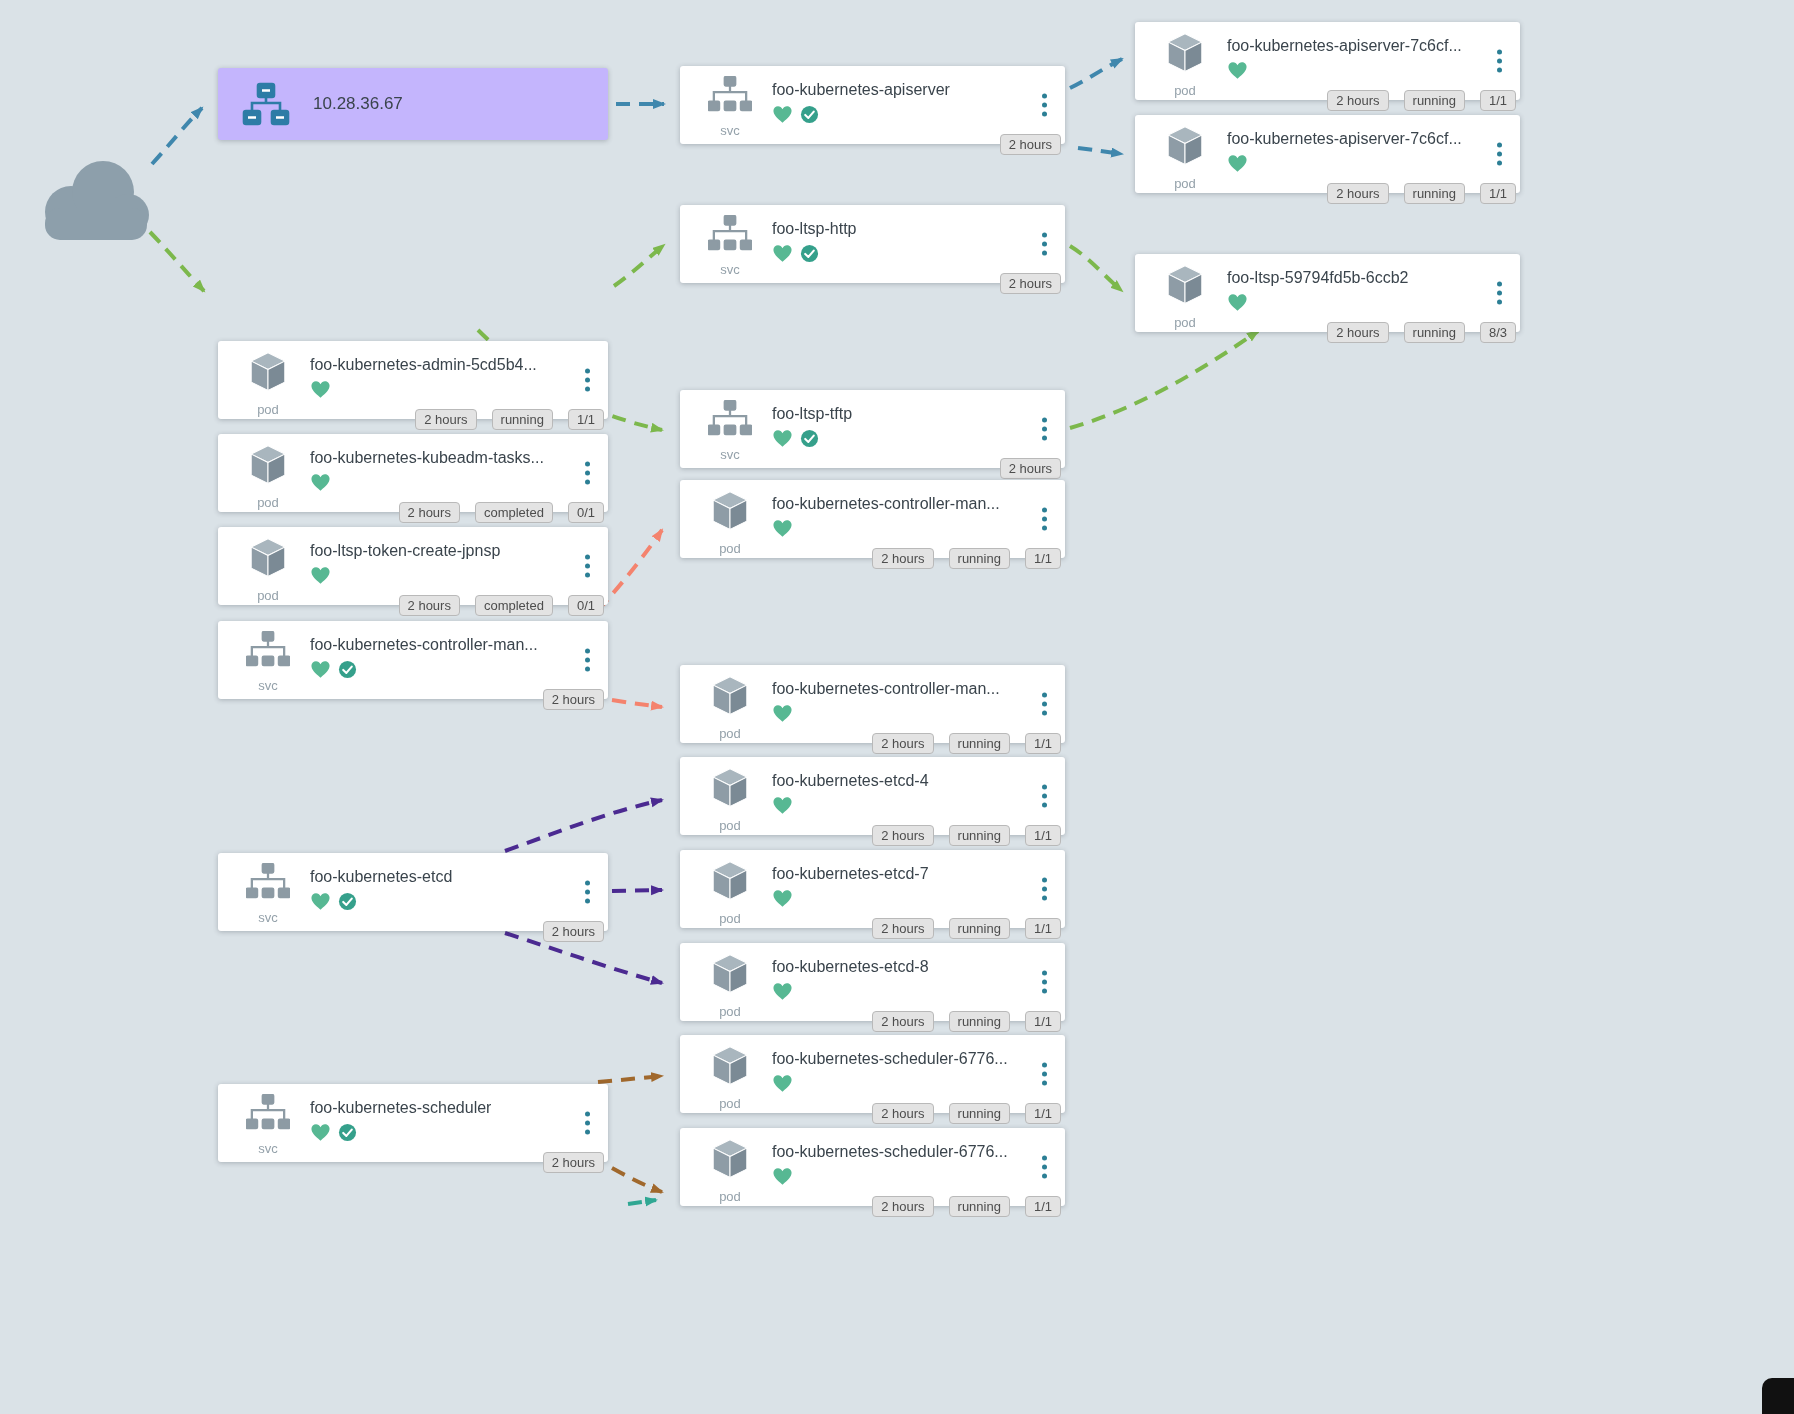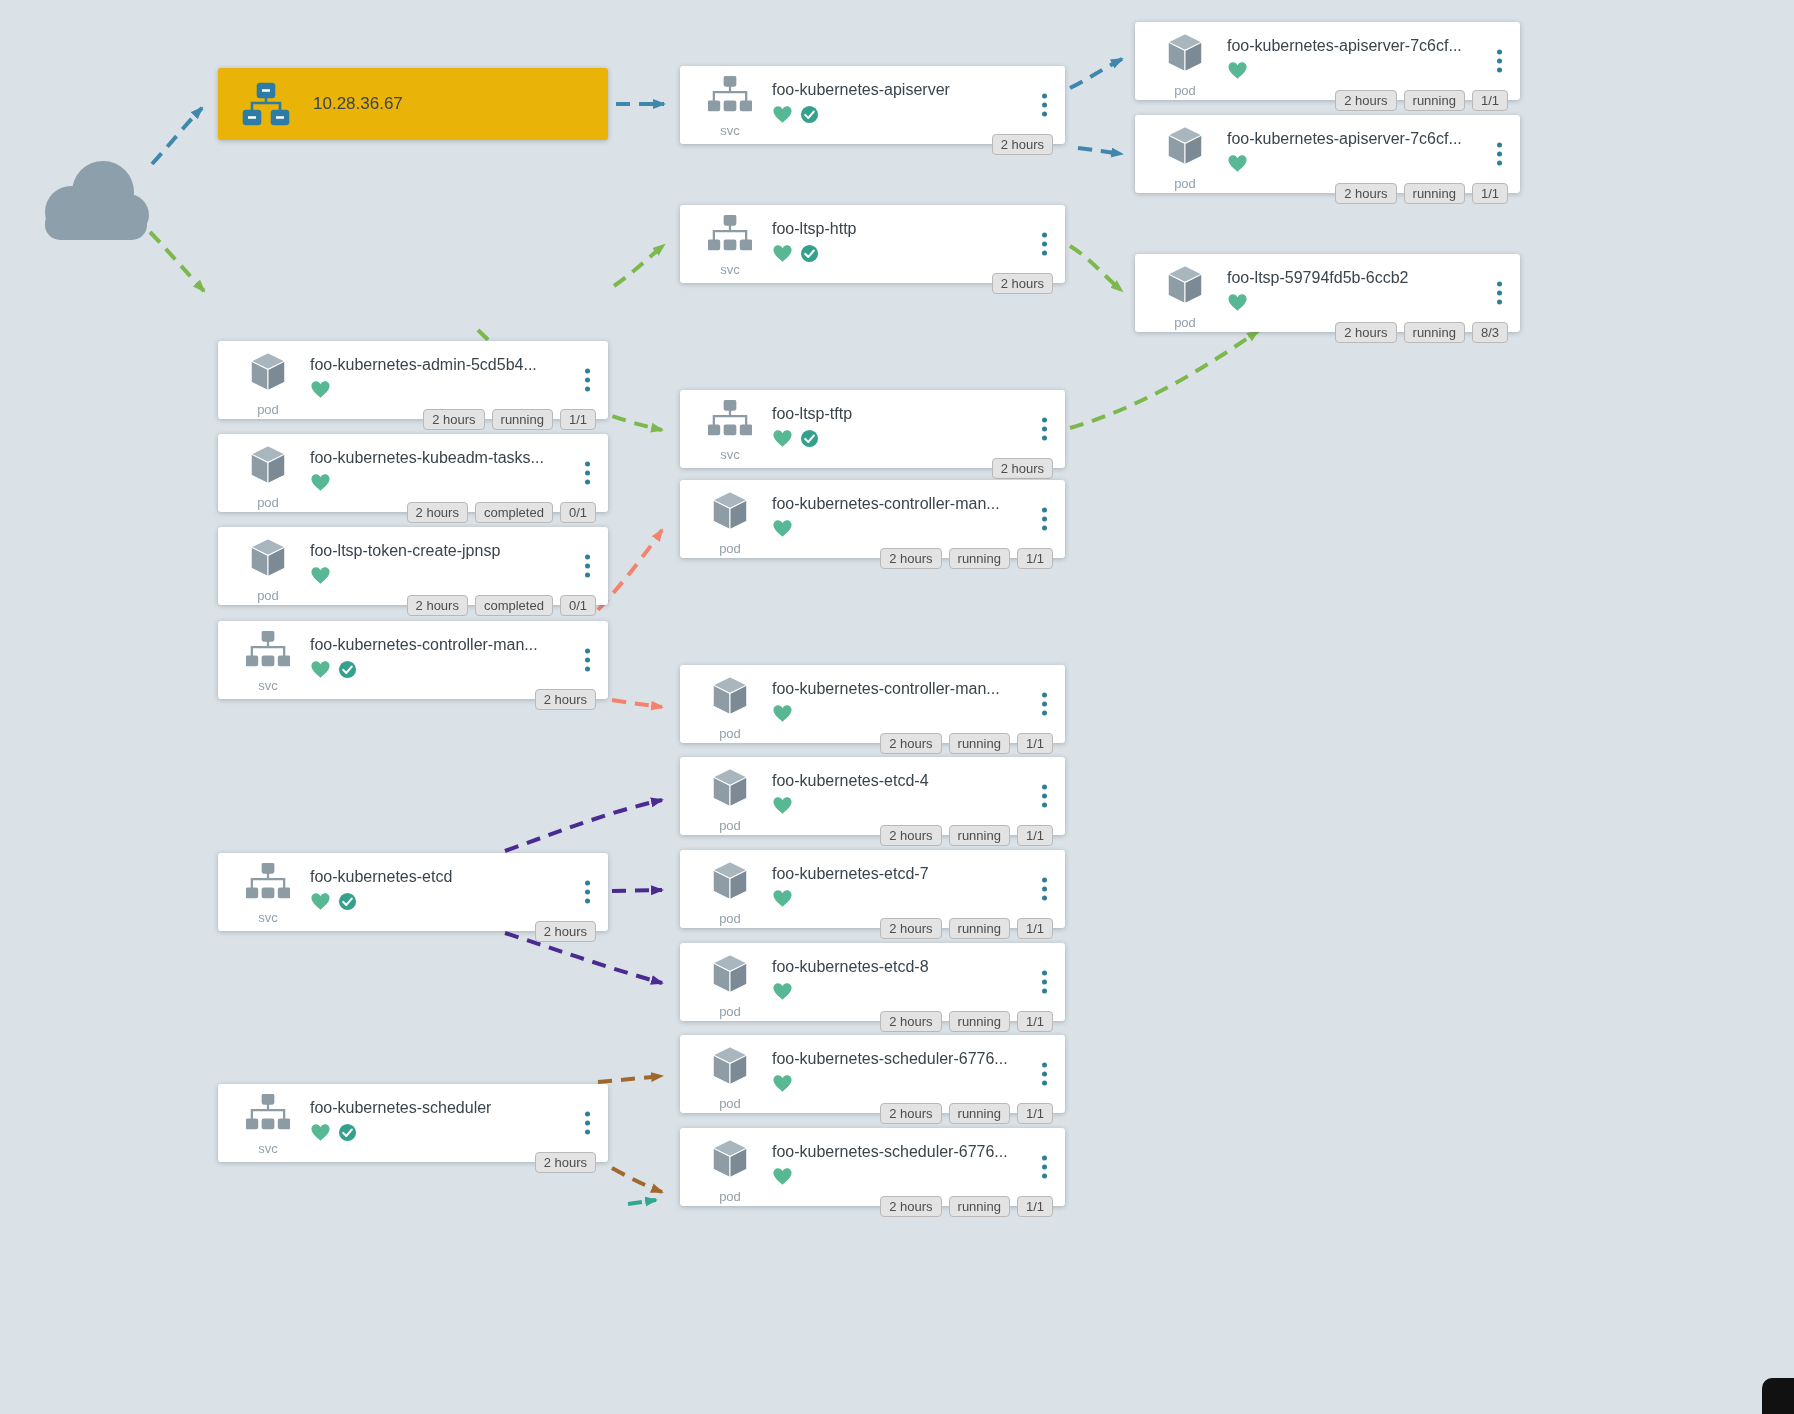--- a/index.html
+++ b/index.html
@@ -10,34 +10,34 @@
   .edge { fill: none; stroke-width: 4; stroke-dasharray: 14 9; }
   .e-blue   { stroke: #3f87ad; }
   .e-green  { stroke: #7cb84c; }
   .e-salmon { stroke: #f4836e; }
   .e-purple { stroke: #4b2a91; }
   .e-brown  { stroke: #a0682c; }
   .e-teal   { stroke: #2fa793; }
 
   .card { position: absolute; z-index: 1; background: #ffffff; border-radius: 3px;
           box-shadow: 0 1px 5px rgba(50,60,70,.30); height: 78px; }
-  .host { background: #eab308; height: 72px; }
+  .host { background: #c4b5fd; height: 72px; }
   .col-l { left: 218px;  width: 390px; }
   .col-m { left: 680px;  width: 385px; }
   .col-r { left: 1135px; width: 385px; }
 
   .icon-col { position: absolute; left: 22px; top: 10px; width: 56px; text-align: center; color: #8d9ba4; }
   .kind { display: block; font-size: 13px; color: #94a1aa; margin-top: 6px; line-height: 1; }
   .title { position: absolute; left: 92px; top: 15px; font-size: 16px; color: #3a444c;
            white-space: nowrap; overflow: hidden; max-width: 260px; }
   .sub-icons { position: absolute; left: 92px; top: 39px; display: flex; align-items: center; gap: 7px; color: #57b893; }
   .menu { position: absolute; right: 14px; top: 50%; transform: translateY(-50%);
           display: flex; flex-direction: column; gap: 4px; cursor: pointer; padding: 4px; }
   .menu i { width: 5px; height: 5px; border-radius: 50%; background: #2c7f95; }
-  .badges { position: absolute; right: 12px; bottom: -11px; display: flex; gap: 7px; z-index: 2; }
+  .badges { position: absolute; right: 4px; bottom: -11px; display: flex; gap: 15px; z-index: 2; }
   .badge { background: #e3e3e3; border: 1px solid #b9b9b9; border-radius: 4px;
            padding: 1px 8px; font-size: 13px; line-height: 17px; color: #4d4d4d; white-space: nowrap; }
 
   .host-icon { position: absolute; left: 24px; top: 14px; }
   .host-icon.blue  { color: #2d7ca6; }
   .host-icon.green { color: #63bb4a; }
   .host-label { position: absolute; left: 95px; top: 50%; transform: translateY(-50%);
                 font-size: 17px; color: #3a444c; }
 
   #cloud { position: absolute; left: 35px; top: 152px; z-index: 1; color: #8d9fab; }

